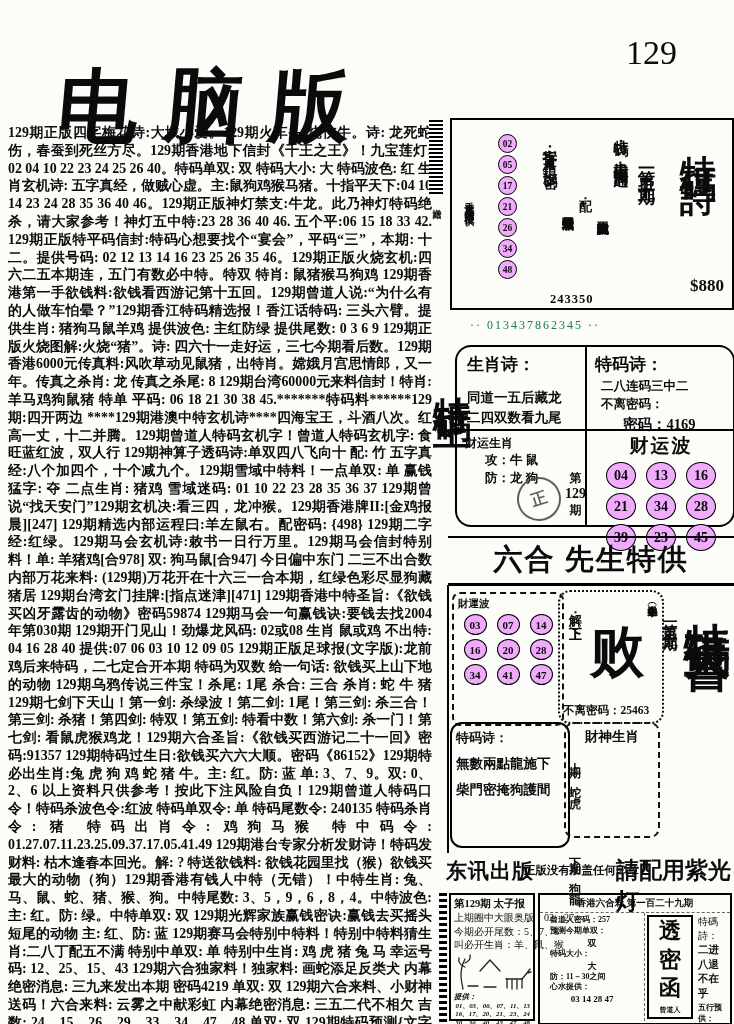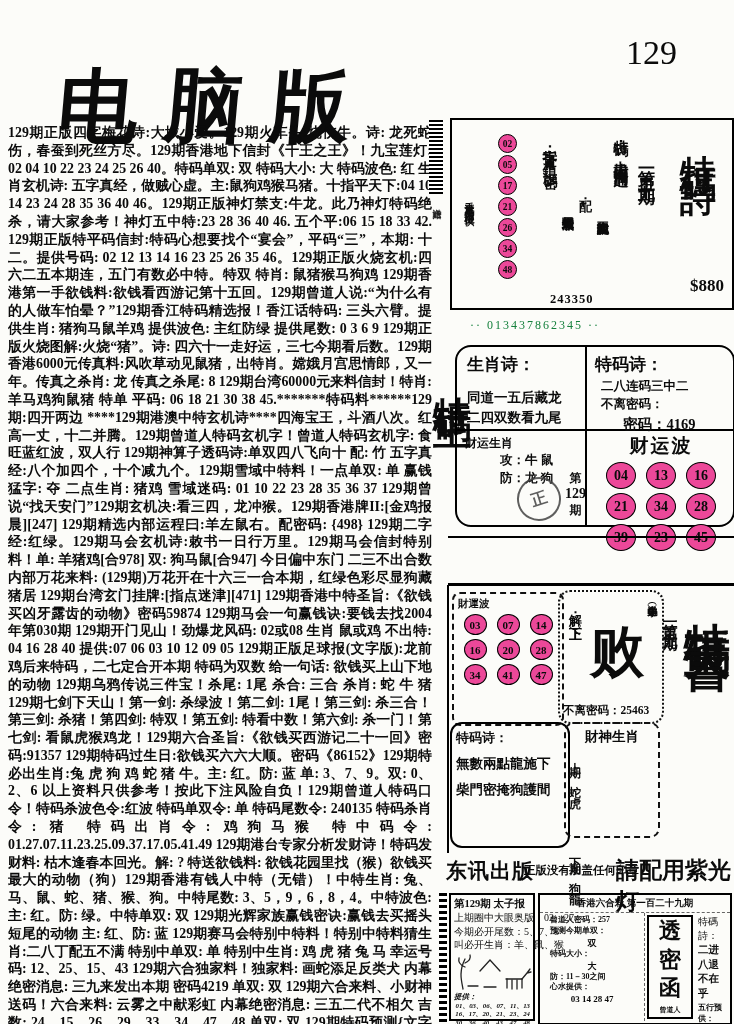--- a/index.html
+++ b/index.html
@@ -27,40 +27,40 @@
   .pb-group .tema{font-size:15px;font-weight:700;letter-spacing:2px;}
   .pb-group .pei1{font-size:12px;font-weight:700;margin-top:84px;}
   .pb-group .peil{font-size:13px;font-weight:700;margin-top:62px;}
   .pb-group .pei2{font-size:12px;font-weight:700;margin-top:80px;}
   .pb-group .chai{font-size:14.5px;font-weight:700;margin-top:10px;}
   .pb-group .chai .note{font-size:9px;}
   .pb-group .chai .mm{margin-top:10px;font-size:14px;}
   .pb-bo{position:absolute;left:46px;top:6px;display:flex;flex-direction:column;align-items:center;gap:2px;}
   .pb-bo .lab{font-size:11px;font-weight:700;letter-spacing:2px;}
   .c{display:inline-flex;align-items:center;justify-content:center;border:1.4px solid #000;
-     border-radius:50%;font-weight:700;background:#ec4899;}
+     border-radius:50%;font-weight:700;background:#f0abfc;}
   .c17{width:17px;height:17px;font-size:9.5px;}
   .pb-side{position:absolute;left:10px;top:74px;font-size:10px;font-weight:700;letter-spacing:2px;}
   .pb-serial{position:absolute;left:98px;bottom:1px;font-size:12.5px;letter-spacing:1px;font-weight:700;}
   .pb-blur{position:absolute;left:18px;bottom:-25px;font-size:12px;color:#15803d;letter-spacing:2px;
         filter:blur(.5px);white-space:nowrap;}
   
   .mid-box{position:absolute;left:455px;top:345px;width:276px;height:178px;border:2.5px solid #000;border-radius:16px;}
   .mid-vdiv{position:absolute;left:128px;top:0;width:2px;height:100%;background:#000;}
   .mid-hdiv{position:absolute;left:0;top:82px;width:100%;height:2px;background:#000;}
   .mb-tl{position:absolute;left:10px;top:6px;width:114px;}
   .mb-tl .t{font-size:17px;font-weight:900;margin-bottom:12px;}
   .mb-tl .l{font-size:13.5px;font-weight:700;line-height:1.45;}
   .mb-tr{position:absolute;left:138px;top:6px;width:132px;}
   .mb-tr .t{font-size:17px;font-weight:900;margin-bottom:2px;}
   .mb-tr .l{font-size:12.5px;font-weight:700;line-height:1.4;margin-left:6px;}
   .mb-tr .mm{font-size:14.5px;font-weight:900;margin-left:28px;margin-top:2px;}
   .mb-bl{position:absolute;left:8px;top:88px;width:118px;height:86px;}
   .mb-bl .t{font-size:12px;font-weight:900;}
-  .mb-bl .l{font-size:12.5px;font-weight:700;margin-left:35px;line-height:1.4;}
+  .mb-bl .l{font-size:12.5px;font-weight:700;margin-left:20px;line-height:1.4;}
   .stamp{position:absolute;left:52px;bottom:0px;width:40px;height:40px;border:2px solid #444;
         border-radius:50%;display:flex;align-items:center;justify-content:center;color:#444;
         font-size:16px;font-weight:900;transform:rotate(-18deg);opacity:.85;}
   .mb-issue{position:absolute;left:100px;bottom:4px;text-align:center;font-size:12px;font-weight:700;line-height:1.2;}
   .mb-issue .n{font-size:14px;font-weight:900;}
   .mb-br{position:absolute;left:138px;top:86px;width:132px;}
   .mb-br .t{font-size:19px;font-weight:900;text-align:center;letter-spacing:2px;}
   .grid3{display:grid;grid-template-columns:repeat(3,auto);justify-content:center;gap:4px 10px;margin-top:3px;}
   .c26{width:28px;height:25px;font-size:14px;}
   
@@ -194,20 +194,21 @@
         <span class="c c26">34</span>
         <span class="c c26">28</span>
         <span class="c c26">39</span>
         <span class="c c26">23</span>
         <span class="c c26">45</span>
       </div>
     </div>
   </div>
 
   <div class="lh-rule-top"></div>
+  <div class="lh-header">六合 先生特供</div>
   <div class="lh-rule-bot"></div>
   <div class="lh-left-rule"></div>
 
   <div class="lh-bo">
     <div class="lab">財運波</div>
     <div class="grid3">
       <span class="c c20">03</span>
       <span class="c c20">07</span>
       <span class="c c20">14</span>
       <span class="c c20">16</span>

